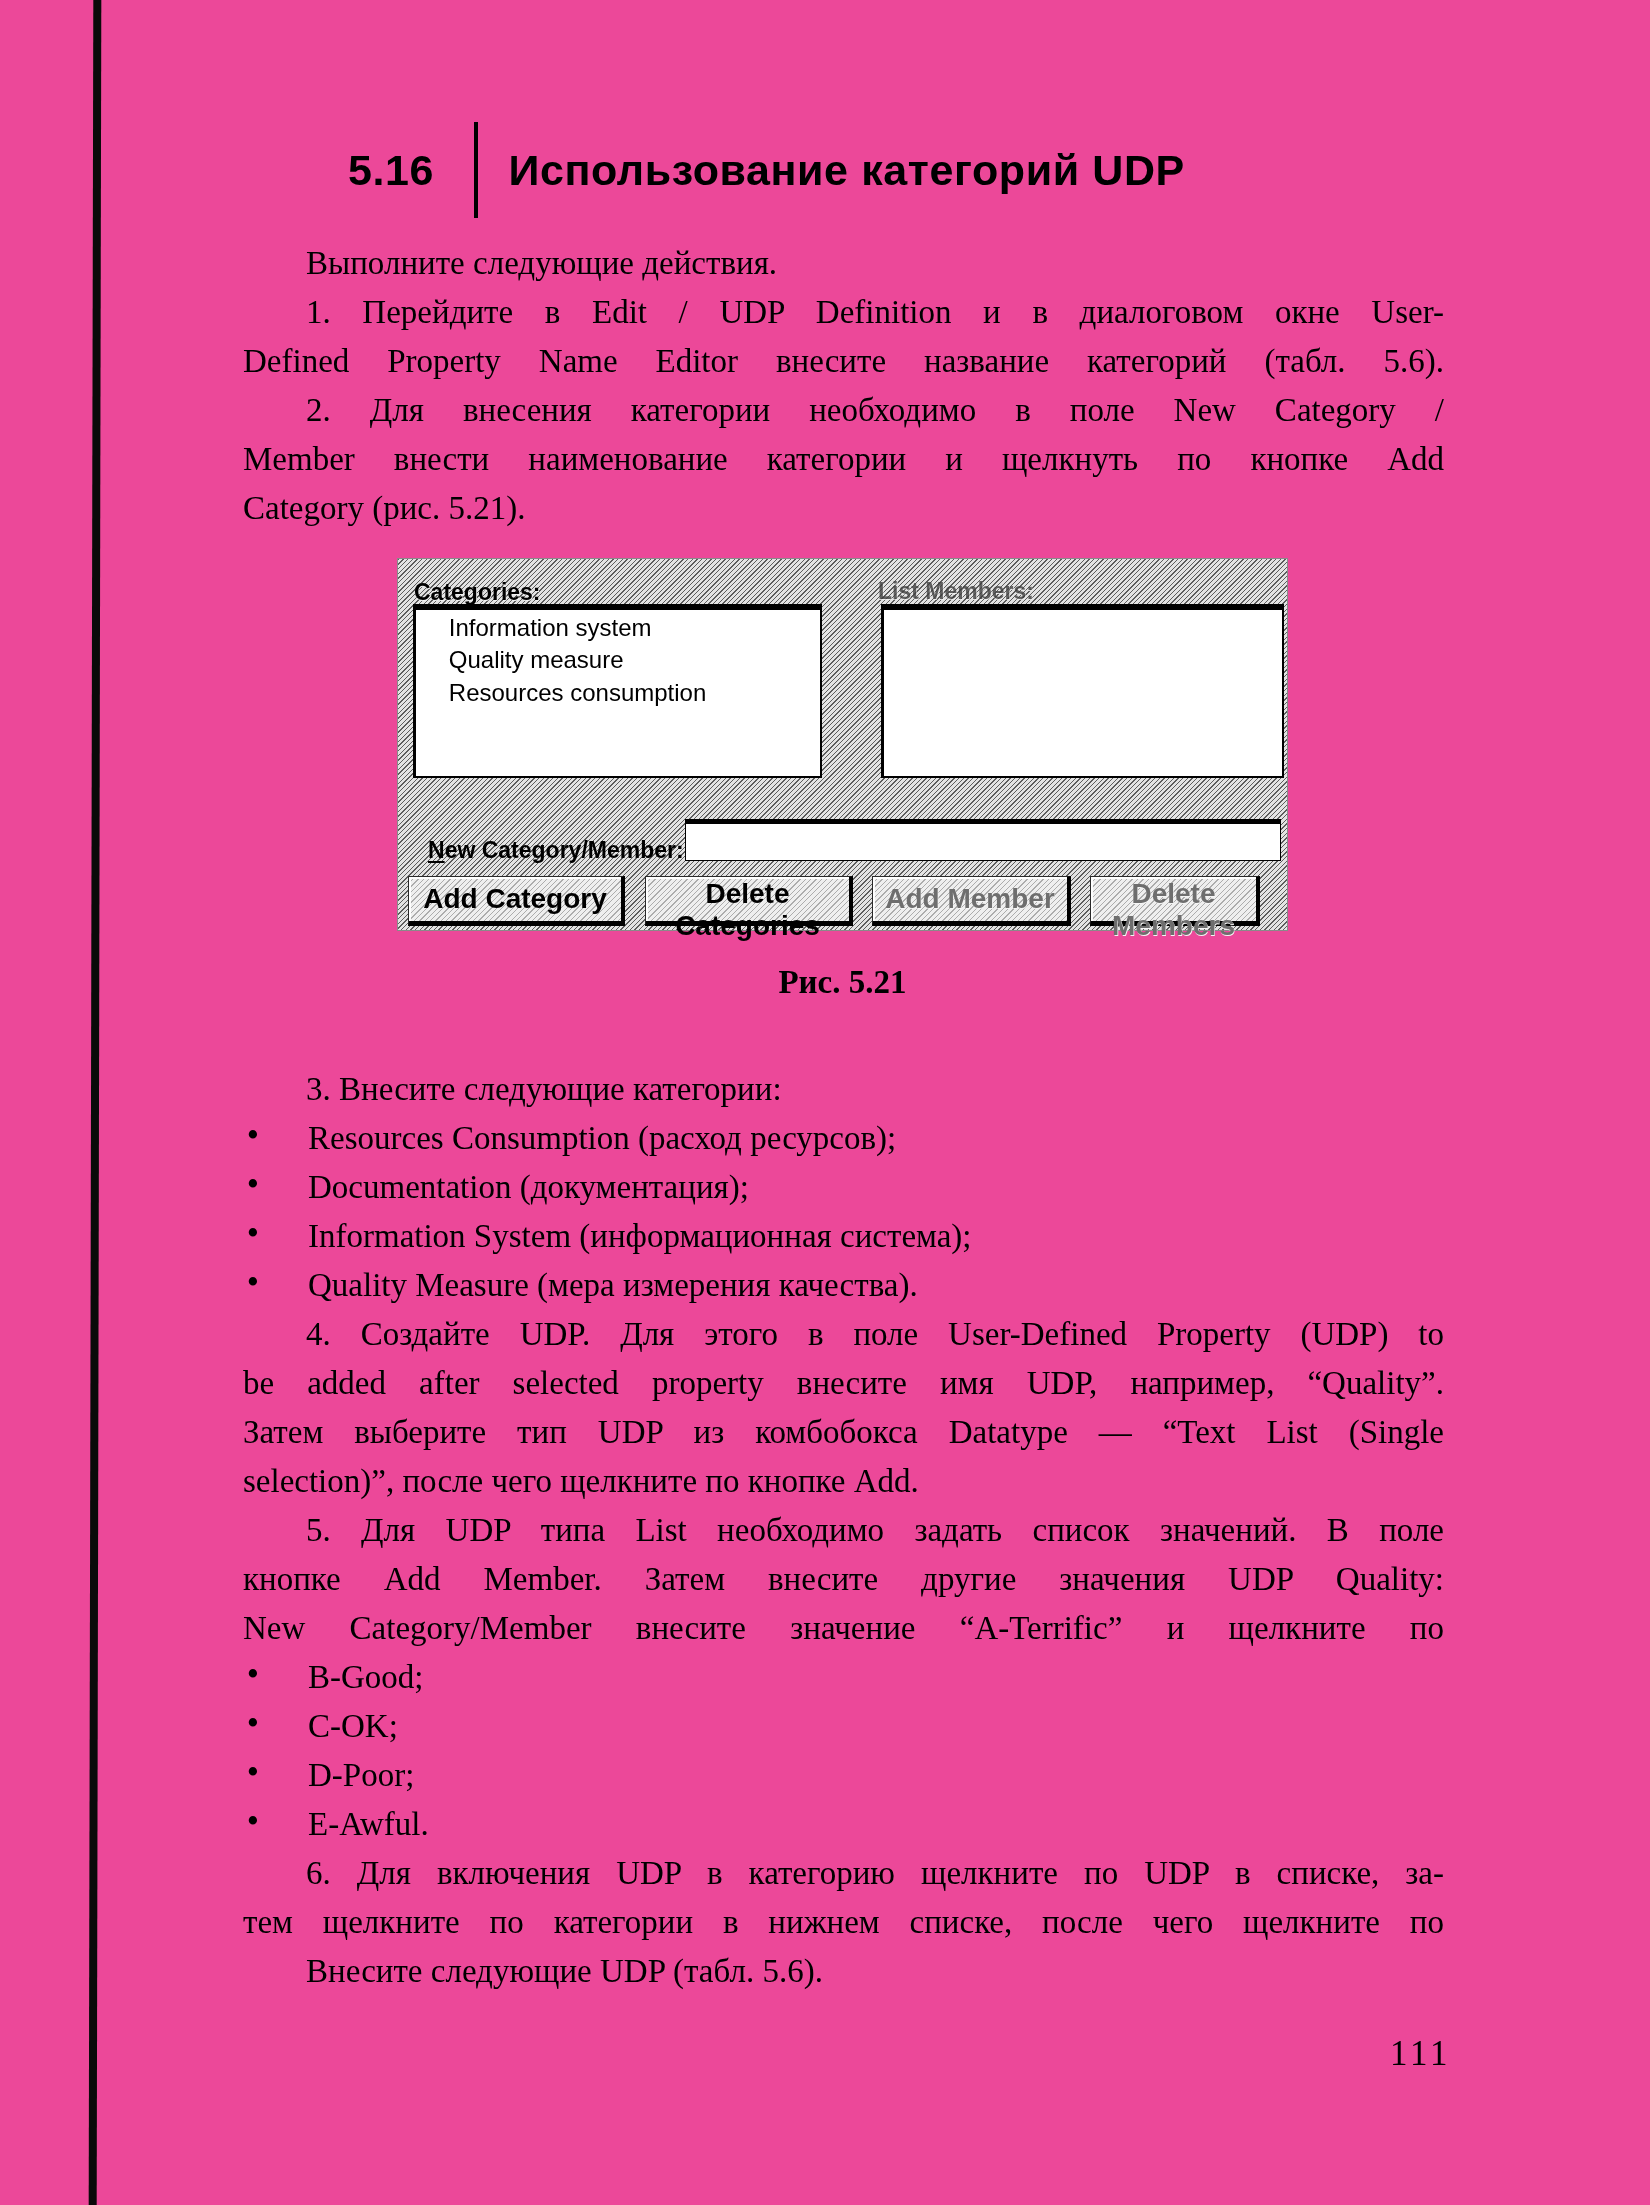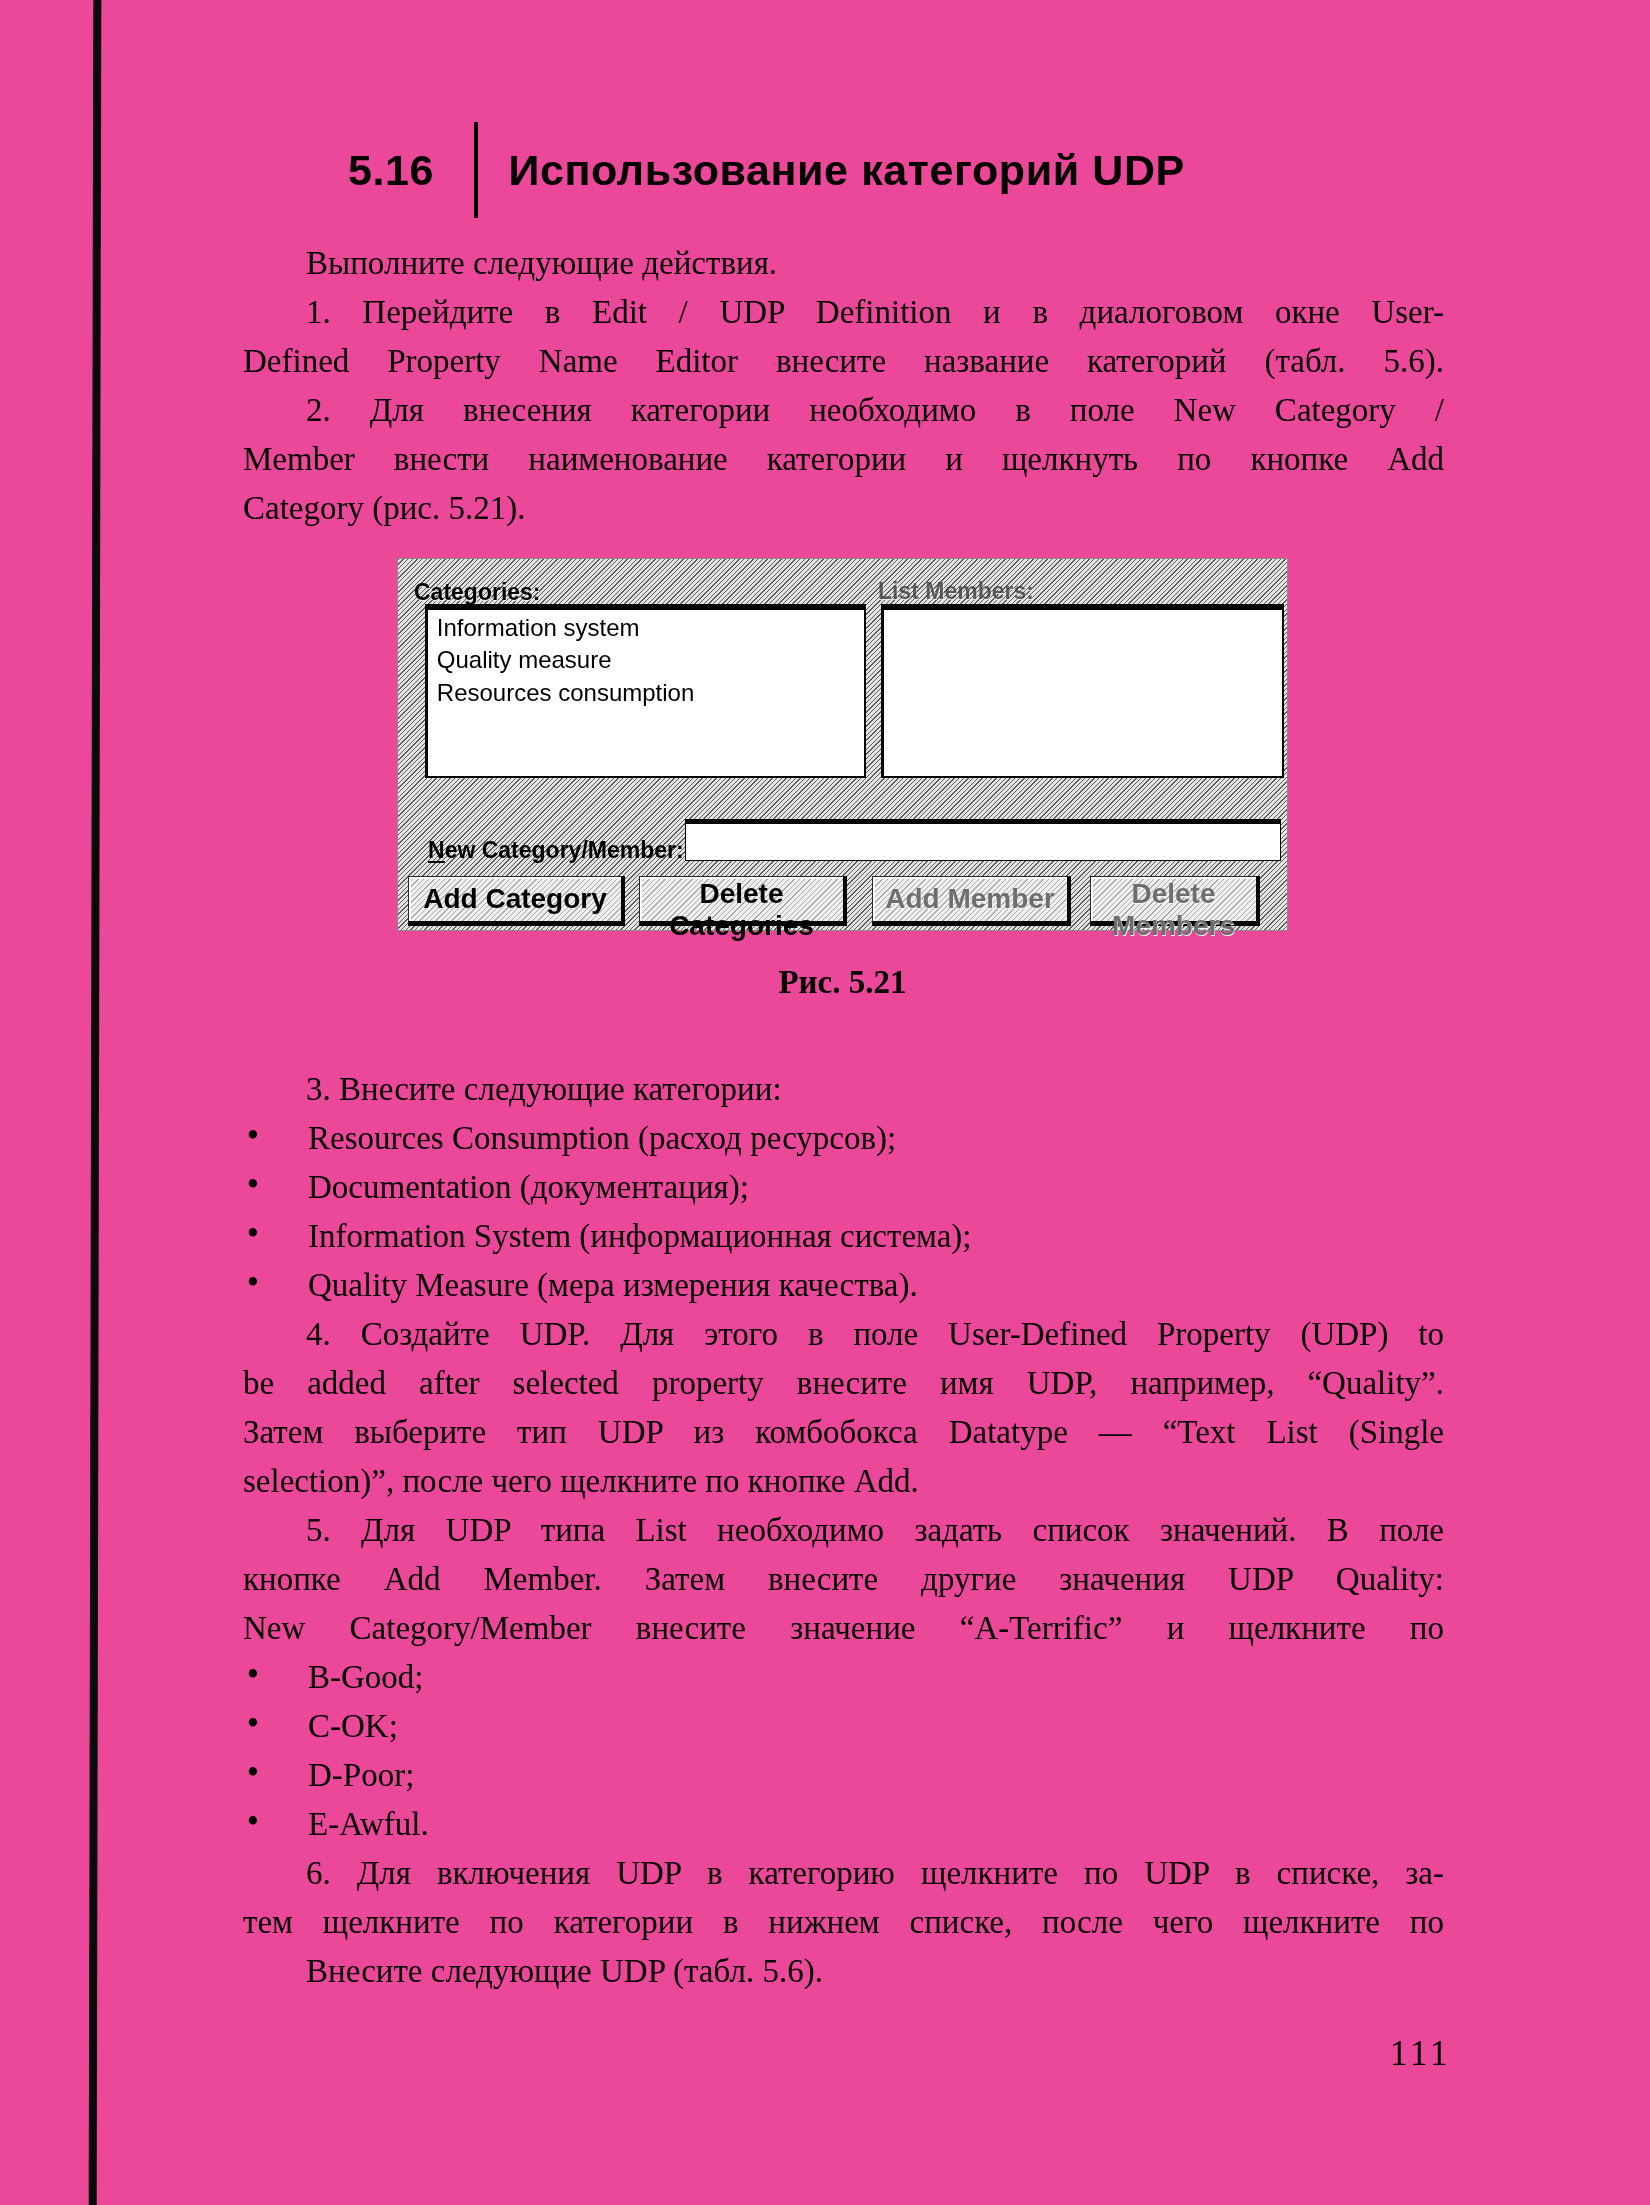--- a/index.html
+++ b/index.html
@@ -26,36 +26,36 @@
   .dialog{position:relative;width:891px;height:373px;
           background-color:#e3e3e3;
           background-image:repeating-linear-gradient(135deg, rgba(10,10,10,0.62) 0 1.1px, rgba(255,255,255,0) 1.1px 3.3px);
           border:0.6px solid #8a8a8a;box-sizing:border-box;
           font-family:"Liberation Sans", sans-serif;}
   .dlabel{position:absolute;font-size:23px;font-weight:700;color:#000;
           text-shadow:0.6px 0.6px 0 #f2f2f2;}
   .dlabel.dis{color:#3f3f3f;opacity:.8;}
   .lbox{position:absolute;top:45px;background:#fff;box-sizing:border-box;
         border:2.5px solid #000;border-top-width:6.3px;border-left-width:3.2px;}
-  .lbox.left{left:27px;width:441px;height:174px;}
+  .lbox.left{left:15px;width:409px;height:174px;padding-left:24px;}
   .lbox.right{left:483px;width:403px;height:174px;}
   .litem{font-size:24px;line-height:30px;padding:2.5px 0 0 8.8px;color:#000;cursor:default;}
   .ncm{position:absolute;left:30px;top:267px;font-size:23px;font-weight:700;}
   .ncm .mn{text-decoration:underline;text-underline-offset:3.2px;}
   .dinput{position:absolute;left:287px;top:260px;width:596px;height:42px;box-sizing:border-box;
           background:#fff;border:1.9px solid #000;border-top-width:5px;font-size:24px;
           font-family:"Liberation Sans", sans-serif;padding:0 6.3px;outline:none;}
   .btn{position:absolute;top:317px;height:50px;box-sizing:border-box;cursor:pointer;
        background-color:#efefef;
        background-image:repeating-linear-gradient(135deg, rgba(0,0,0,0.28) 0 0.9px, rgba(255,255,255,0) 0.9px 3.8px);
        border:1.3px solid #2a2a2a;border-bottom:5.7px solid #000;border-right:4.4px solid #000;
        box-shadow:inset 1.9px 1.9px 0 #ffffff;
        font-family:"Liberation Sans", sans-serif;font-size:28px;font-weight:600;color:#000;}
   .btn.b1{left:10px;width:217px;}
-  .btn.b2{left:241px;width:208px;}
+  .btn.b2{left:247px;width:208px;}
   .btn.b3{left:474px;width:199px;}
   .btn.b4{left:692px;width:170px;}
   .btn.disabled{color:#6e6e6e;text-shadow:0.6px 0.6px 0 #f5f5f5;cursor:default;}
   .caption{margin-top:26.5px;width:891px;text-align:center;font-weight:700;font-size:33px;
            font-family:"Liberation Serif", serif;}
   
   .pgnum{position:absolute;left:1390px;top:2034px;font-size:35px;letter-spacing:3.8px;}
 </style>
 </head>
 <body>

